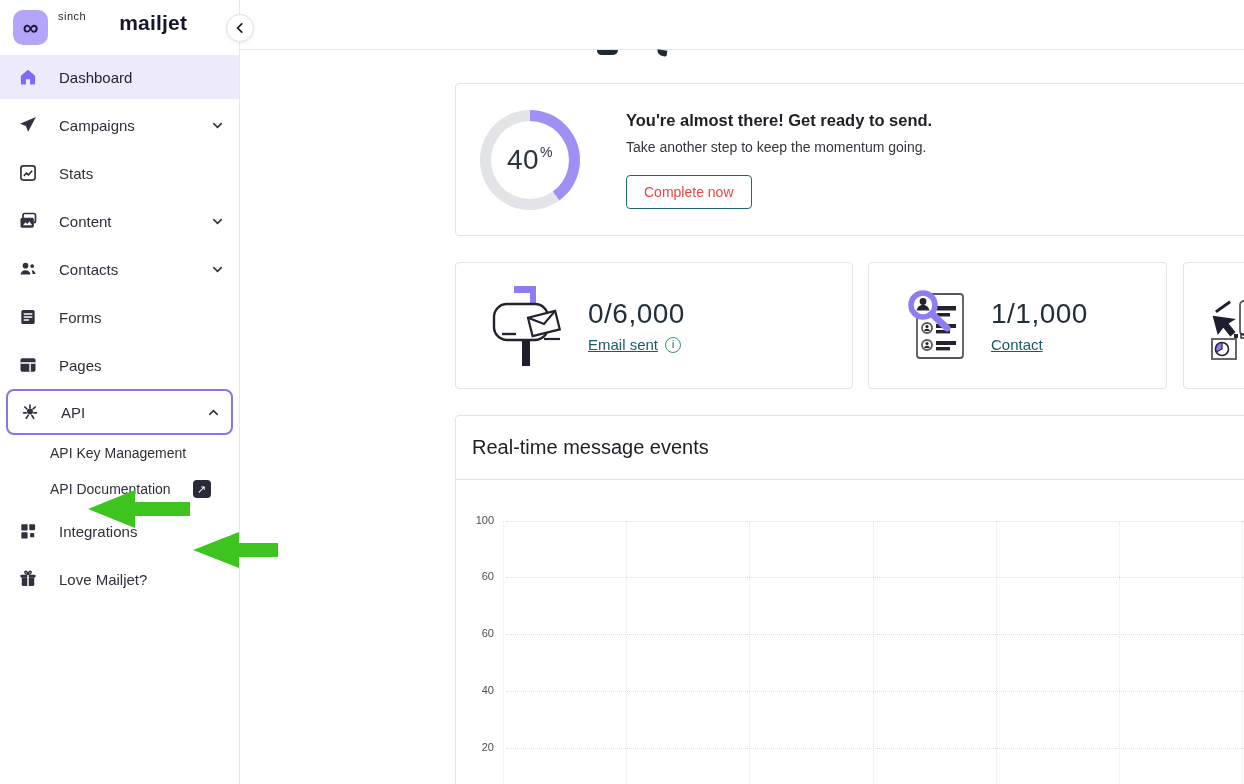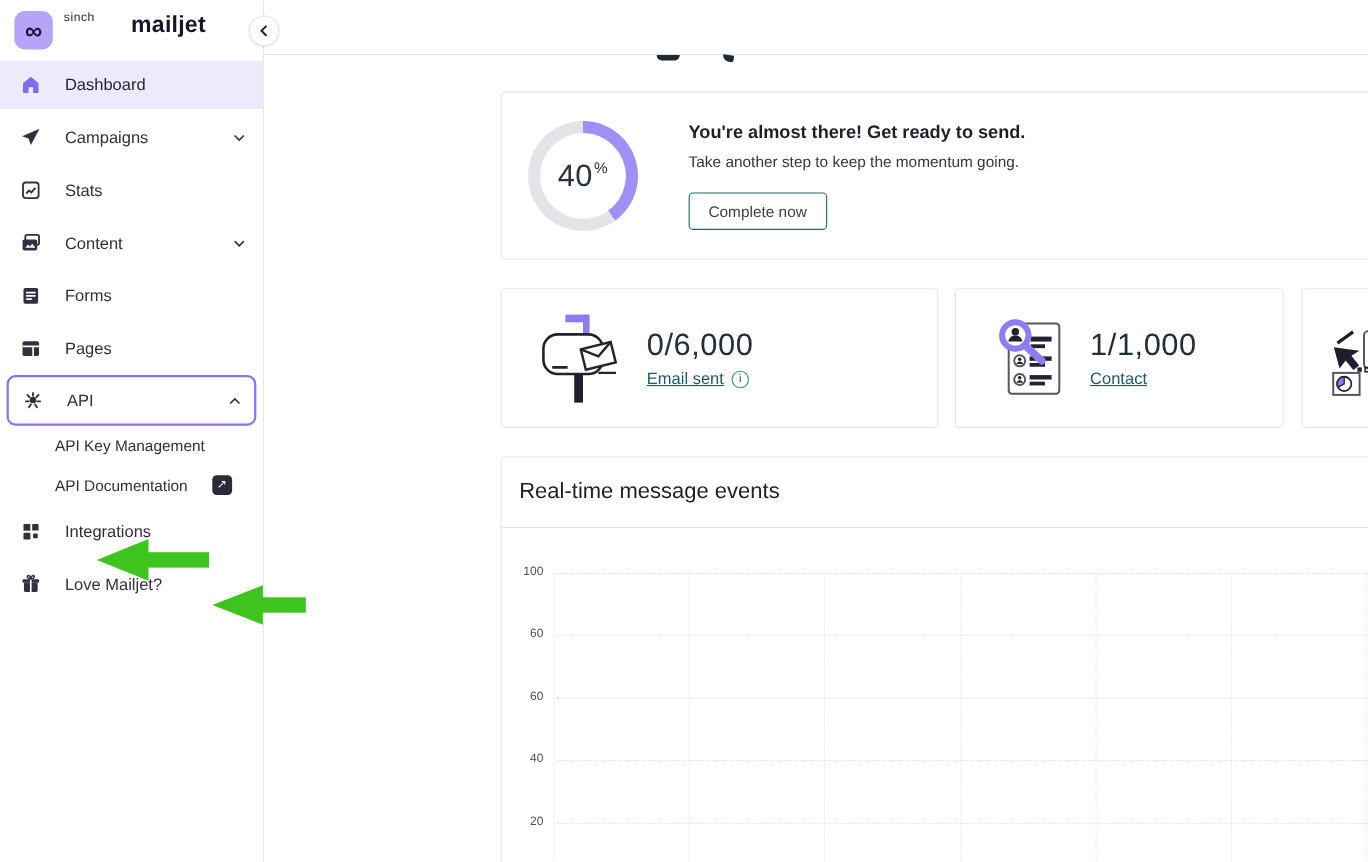--- a/index.html
+++ b/index.html
@@ -61,21 +61,21 @@
   .onboard { left:215px; top:83px; width:820px; height:153px; display:flex; align-items:center; padding-left:24px; gap:46px; }
   .donut { width:100px; height:100px; border-radius:50%; position:relative;
     background:conic-gradient(#a08ff4 0 40%, #e3e4e8 40% 100%); flex:0 0 100px; }
   .donut::before { content:""; position:absolute; inset:11px; background:#fff; border-radius:50%; }
   .donut-val { position:absolute; inset:0; display:flex; align-items:center; justify-content:center; font-size:28px; color:#2b3340; z-index:1; letter-spacing:.5px; }
   .donut-val .pct { font-size:14px; vertical-align:top; position:relative; top:-8px; margin-left:1px; }
   .ob-text {}
   .ob-title { font-size:16.5px; font-weight:700; color:#1f1f29; }
   .ob-sub { font-size:14px; color:#35353f; margin-top:9px; }
   .ob-btn {
-    margin-top:20px; display:inline-block; background:#fff; border:1px solid #1f6770; color:#404040;
+    margin-top:20px; display:inline-block; background:#fff; border:1px solid #1f6770; color:#ef4444;
     font-size:14px; padding:8px 17px; border-radius:4px; cursor:pointer; font-family:inherit;
   }
   
   .stat1 { left:215px; top:262px; width:398px; height:127px; }
   .stat2 { left:628px; top:262px; width:299px; height:127px; }
   .stat3 { left:943px; top:262px; width:330px; height:127px; }
   .stat-inner { display:flex; align-items:center; height:100%; padding-left:30px; gap:22px; }
   .stat-val { font-size:28px; color:#222e39; letter-spacing:.5px; }
   .stat-link-row { margin-top:6px; display:flex; align-items:center; gap:7px; }
   .stat-link { font-size:15px; color:#1c5a63; text-decoration:underline; cursor:pointer; }
@@ -160,20 +160,36 @@
           </svg>
       </span>
       <span>Content</span>
       <span class="chev">
         <svg viewBox="0 0 24 24" fill="none" stroke="#2f2f3e" stroke-width="2.4" stroke-linecap="round">
             <polyline points="6 9 12 15 18 9"></polyline>
           </svg>
       </span>
     </div>
 
+    <div class="nav-item">
+      <span class="nicon">
+        <svg viewBox="0 0 24 24" fill="#30303e">
+            <circle cx="9" cy="8" r="3.4"></circle>
+            <path d="M3 18.5c.7-3.3 3-5 6-5s5.3 1.7 6 5z"></path>
+            <circle cx="17" cy="8.5" r="2.3"></circle>
+            <path d="M16.5 13.6c2.4.3 4 1.8 4.5 4.4h-3.4z"></path>
+          </svg>
+      </span>
+      <span>Contacts</span>
+      <span class="chev">
+        <svg viewBox="0 0 24 24" fill="none" stroke="#2f2f3e" stroke-width="2.4" stroke-linecap="round">
+            <polyline points="6 9 12 15 18 9"></polyline>
+          </svg>
+      </span>
+    </div>
 
 
     <div class="nav-item">
       <span class="nicon">
         <svg viewBox="0 0 24 24">
             <rect x="4" y="3.5" width="16" height="17" rx="2" fill="#30303e"></rect>
             <path d="M7.5 8.5h9M7.5 12h9M7.5 15.5h5" stroke="#fff" stroke-width="1.8" stroke-linecap="round"></path>
           </svg>
       </span>
       <span>Forms</span>

